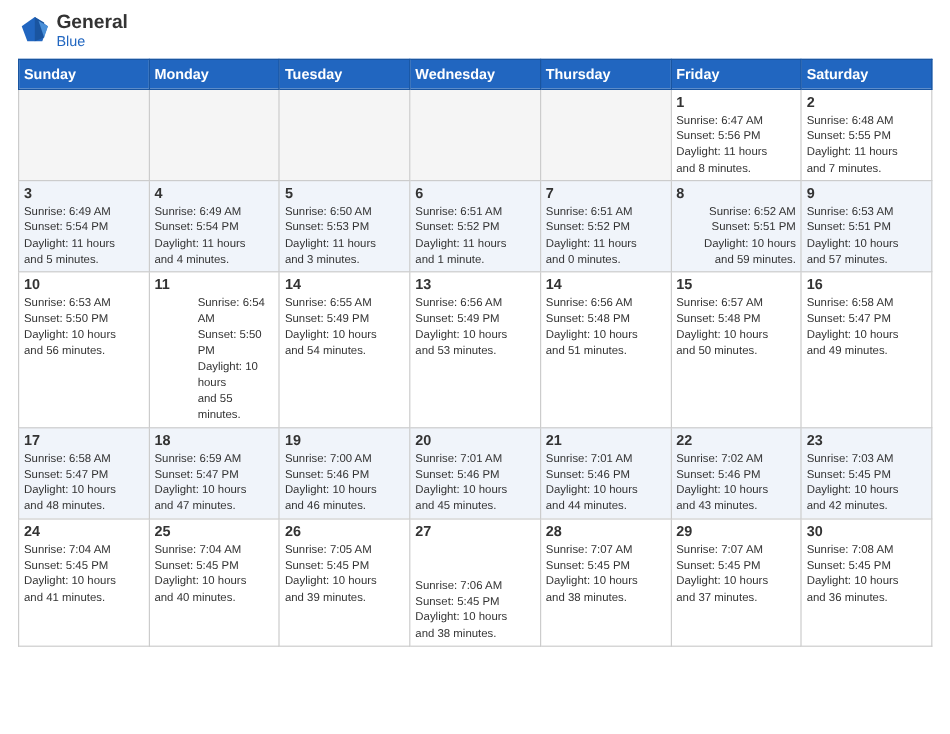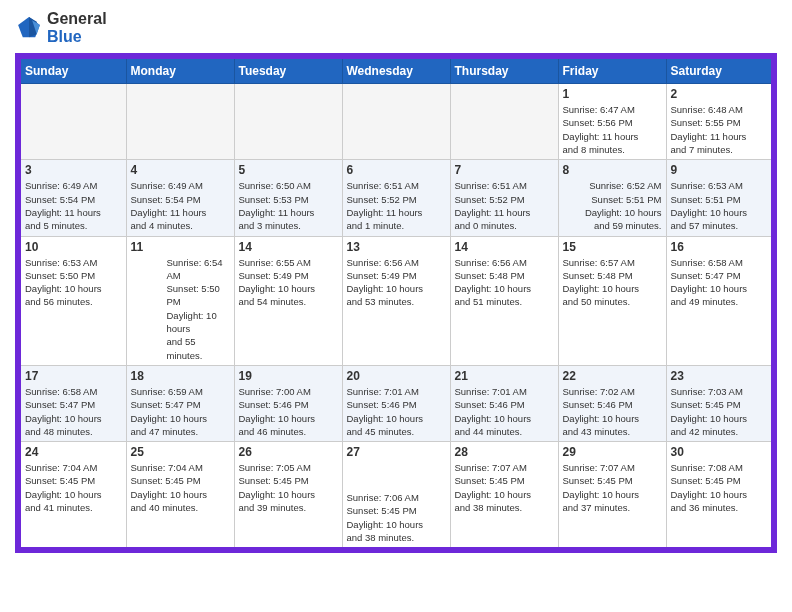--- a/index.html
+++ b/index.html
@@ -39,21 +39,21 @@
       color: #333;
       line-height: 1.1;
     }
     .location {
       font-size: 14px;
       color: #555;
     }
     .calendar {
       width: 100%;
       border-collapse: collapse;
-      border: 6px solid #6d28d9;
+      border: 1px solid #6d28d9;
     }
     .calendar th {
       background: #2166c0;
       color: #fff;
       font-size: 12px;
       font-weight: bold;
       padding: 5px 4px;
       border: 1px solid #1a55a0;
       text-align: left;
     }
@@ -99,21 +99,21 @@
     <div class="logo">
       <svg class="logo-icon" viewBox="0 0 36 36">
         <polygon points="18,4 32,14 26,30 10,30 4,14" fill="#2166c0"></polygon>
         <polygon points="18,4 28,10 28,26 18,30" fill="#1a55a0"></polygon>
         <polygon points="22,8 32,14 28,26" fill="#4a90d9"></polygon>
       </svg>
       <div>
         <div style="font-size:16px;font-weight:bold;line-height:1.1;">
           <span style="color:#333;">General</span>
         </div>
-        <div style="font-size:16px;font-weight:bold;line-height:1.1;">
+        <div style="font-size:12px;font-weight:normal;line-height:1.1;">
           <span style="color:#2166c0;">Blue</span>
         </div>
       </div>
     </div>
     <div class="title-block">
       <div class="month-title"></div>
       <div class="location"></div>
     </div>
   </div>
 

